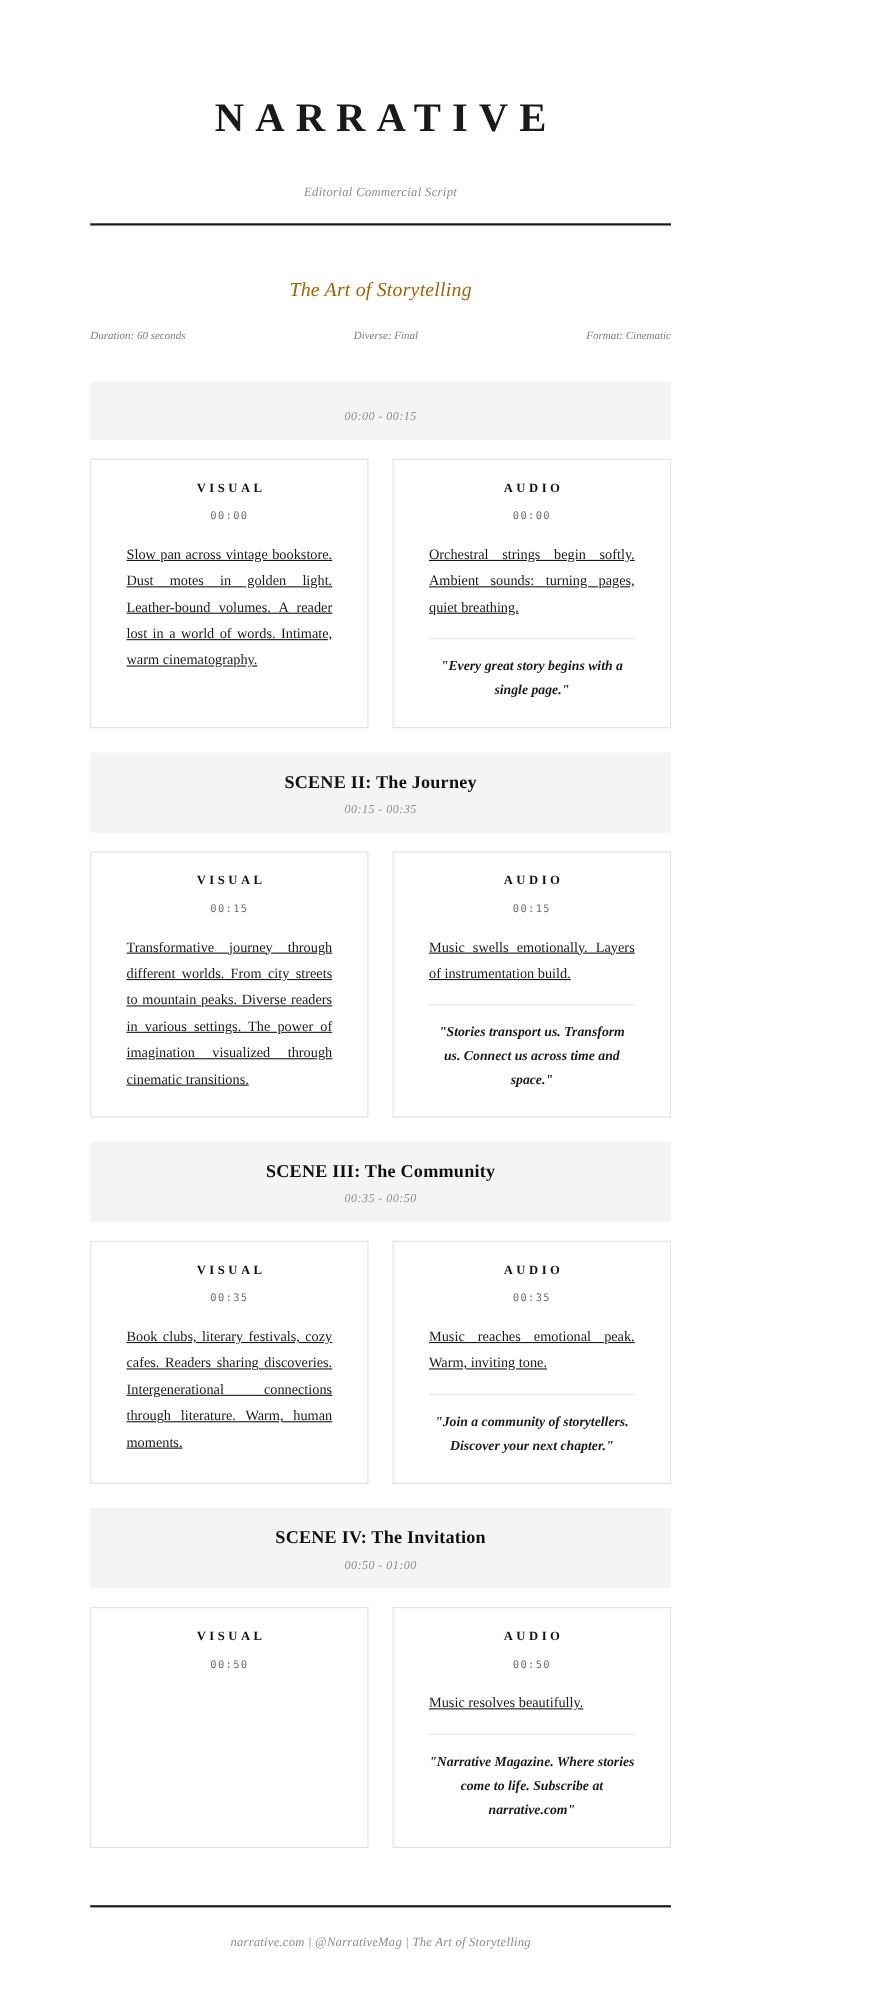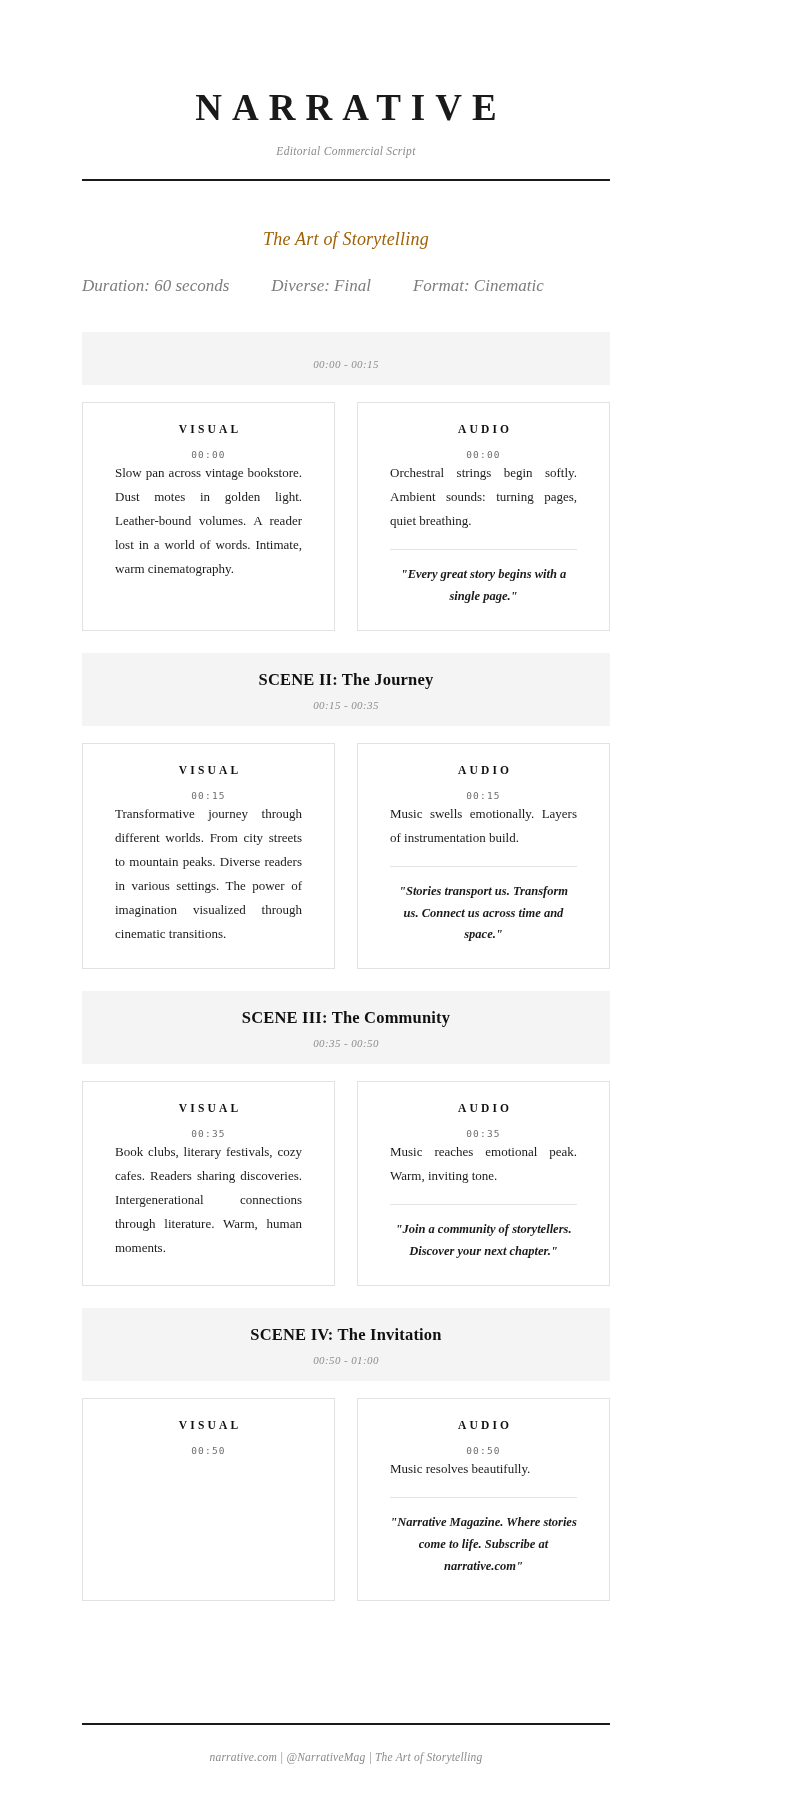--- a/index.html
+++ b/index.html
@@ -34,21 +34,21 @@
     font-family: "Liberation Serif", "DejaVu Serif", serif;
     font-size: 37px;
     font-weight: 700;
     letter-spacing: 10px;
     color: #1a1a1a;
     line-height: 1.1;
     text-indent: 10px;
   }
 
   .brand-sub {
-    margin-top: 16px;
+    margin-top: 40px;
     font-size: 11.5px;
     font-style: italic;
     color: #8a8a8a;
     letter-spacing: 0.3px;
   }
 
   .rule-thick {
     border: 0;
     border-top: 2.5px solid #1a1a1a;
     margin-top: 22px;
@@ -63,25 +63,25 @@
   .script-title {
     font-size: 18px;
     font-style: italic;
     font-weight: 400;
     color: #a16207;
     letter-spacing: 0.2px;
   }
 
   .meta-row {
     margin-top: 26px;
-    font-size: 17px;
+    font-size: 10px;
     font-style: italic;
     color: #7d7d7d;
     display: flex;
-    justify-content: flex-start;
+    justify-content: space-between;
     gap: 42px;
   }
 
   
   .scenes {
     margin-top: 36px;
   }
 
   .scene { margin-bottom: 22px; }
 
@@ -134,26 +134,27 @@
   .card-time {
     text-align: center;
     margin-top: 14px;
     font-family: "DejaVu Sans Mono", "Liberation Mono", monospace;
     font-size: 9.5px;
     letter-spacing: 1.2px;
     color: #6e6e6e;
   }
 
   .card-body {
-    margin-top: 1px;
+    margin-top: 17px;
     font-size: 13px;
     line-height: 1.85;
     text-align: justify;
     color: #1a1a1a;
     hyphens: auto;
+    text-decoration: underline;
   }
 
   .card-divider {
     border: 0;
     border-top: 1px solid #e4e4e4;
     margin: 16px 0 0;
   }
 
   .card-quote {
     margin-top: 14px;

